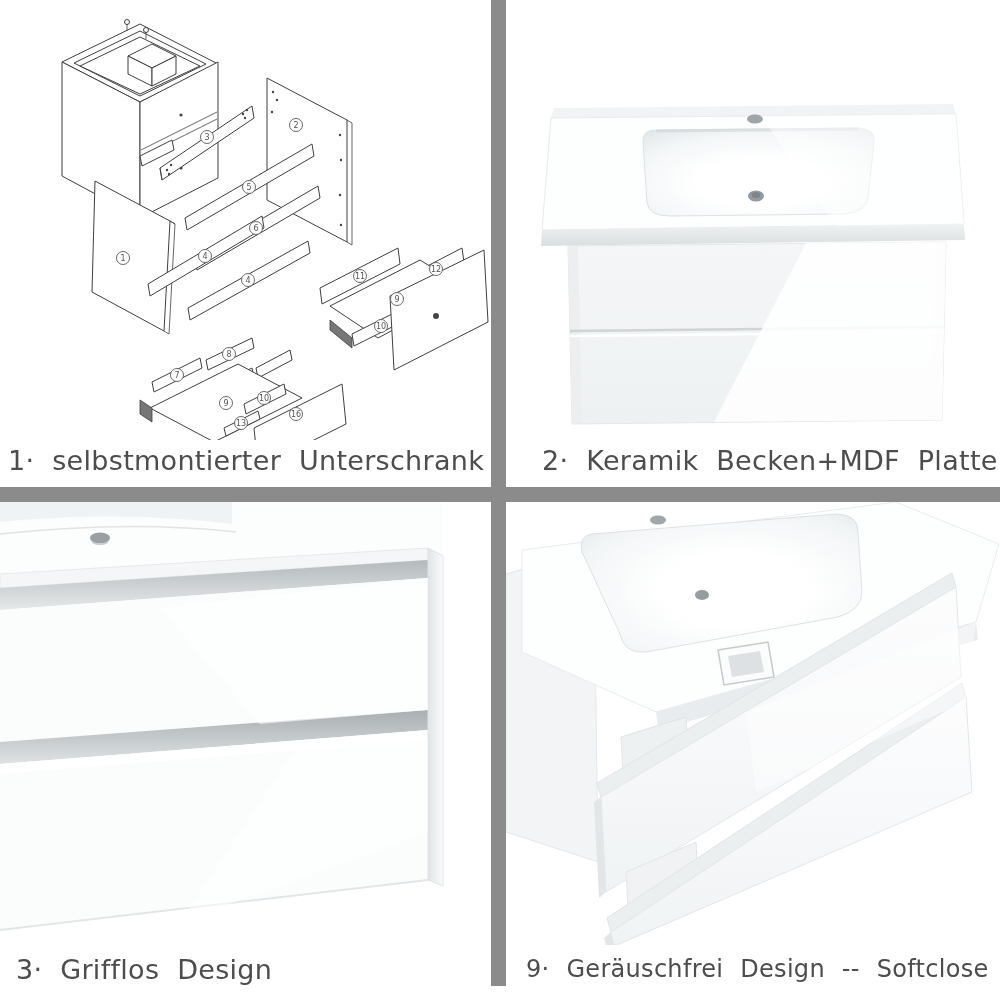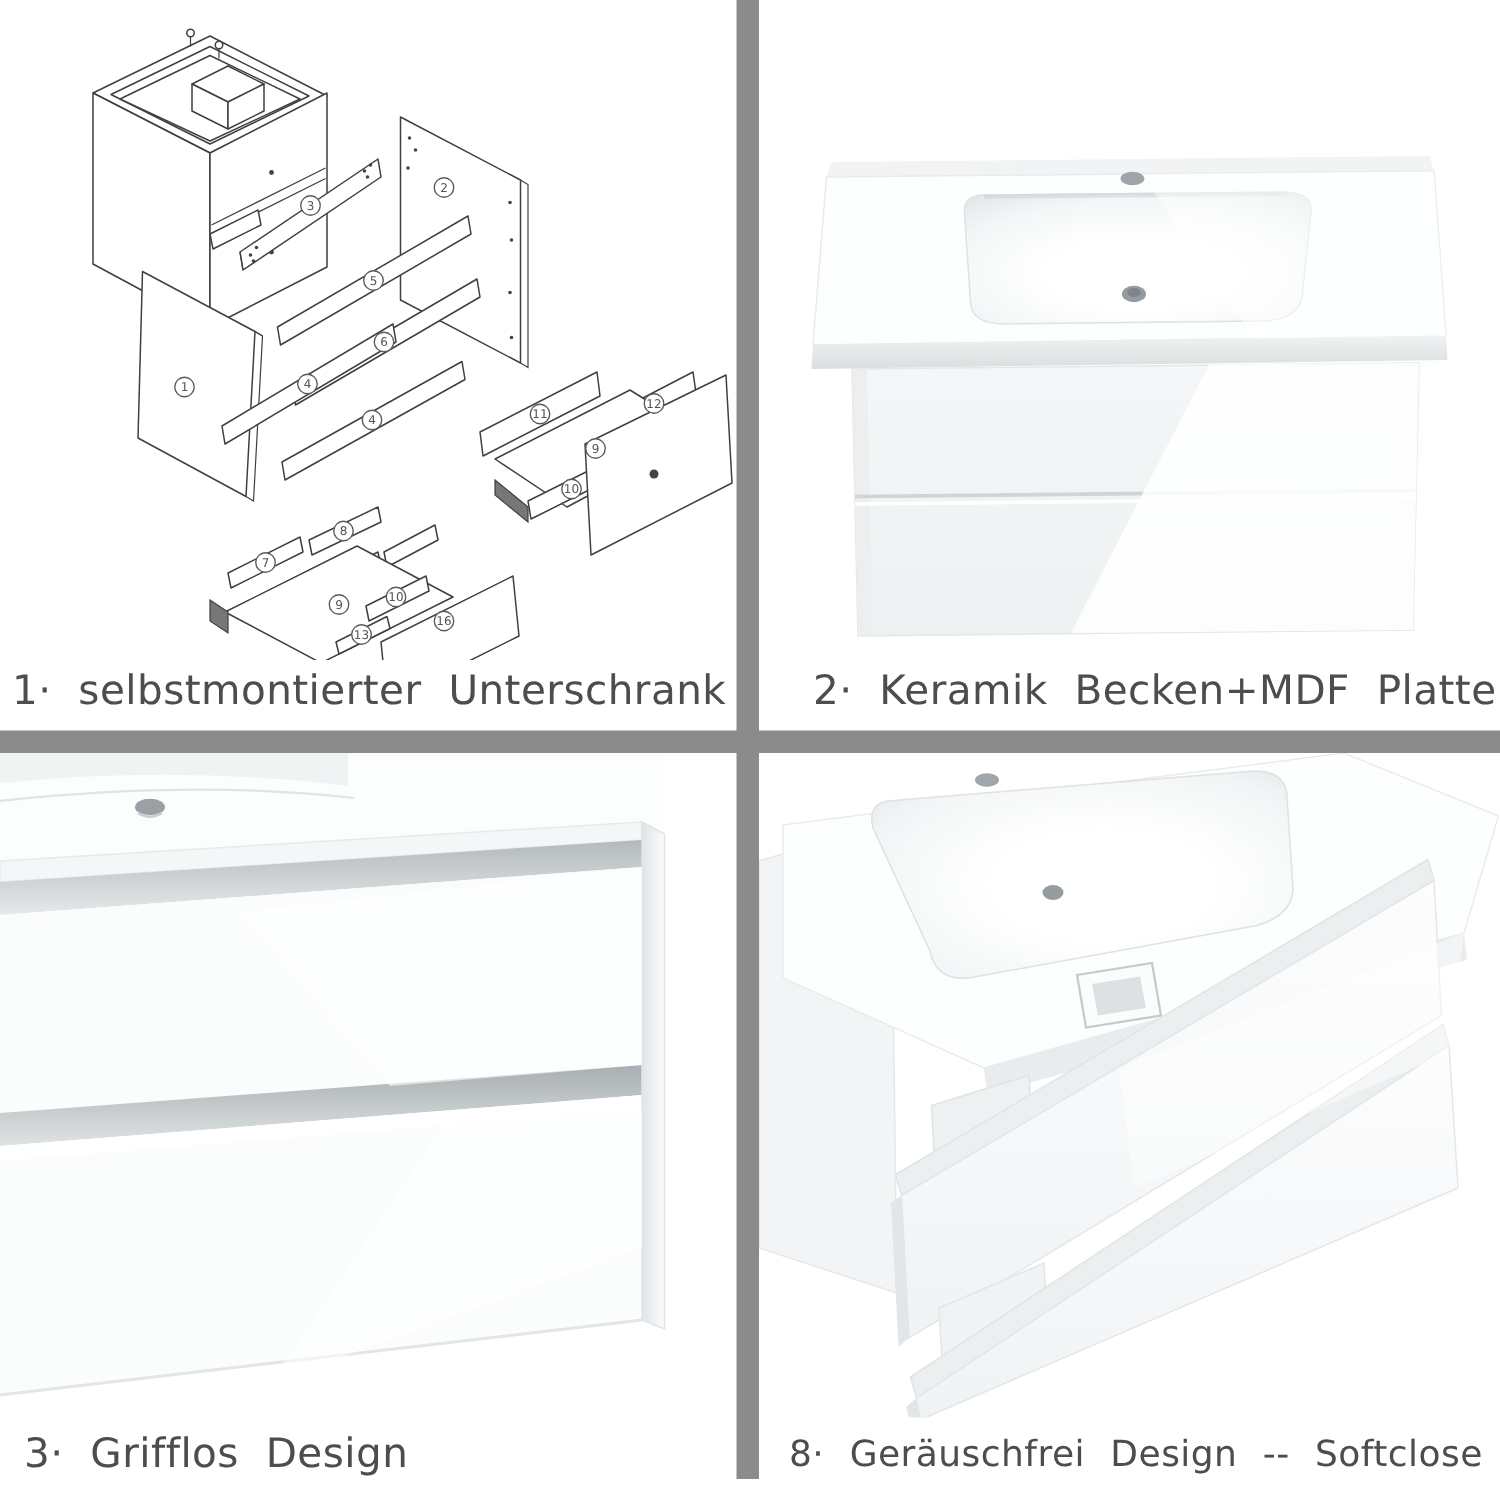--- a/index.html
+++ b/index.html
@@ -294,18 +294,18 @@
         <g>
           <polygon points="120,370 190,340 192,380 122,405" fill="#f0f2f3" stroke="#e2e6e8" stroke-width="1"></polygon>
           <polygon points="101,416 456,181 460,195 105,430" fill="#eceff0" stroke="#e0e4e6" stroke-width="1"></polygon>
           <polygon points="105,430 460,195 466,290 111,443 105,443" fill="url(#boardG4)" stroke="#e3e7e9" stroke-width="1"></polygon>
           <polygon points="98,436 105,430 108,443 100,443" fill="#e3e6e8"></polygon>
         </g>
 
         <polygon points="240,210 470,120 460,200 250,290" fill="#ffffff" opacity=".45"></polygon>
       </svg>
     </div>
-    <div class="caption">8· Geräuschfrei Design -- Softclose</div>
+    <div class="caption">9· Geräuschfrei Design -- Softclose</div>
   </div>
 
   <div class="divider-v"></div>
   <div class="divider-h"></div>
 </div>
 
 </body></html>

